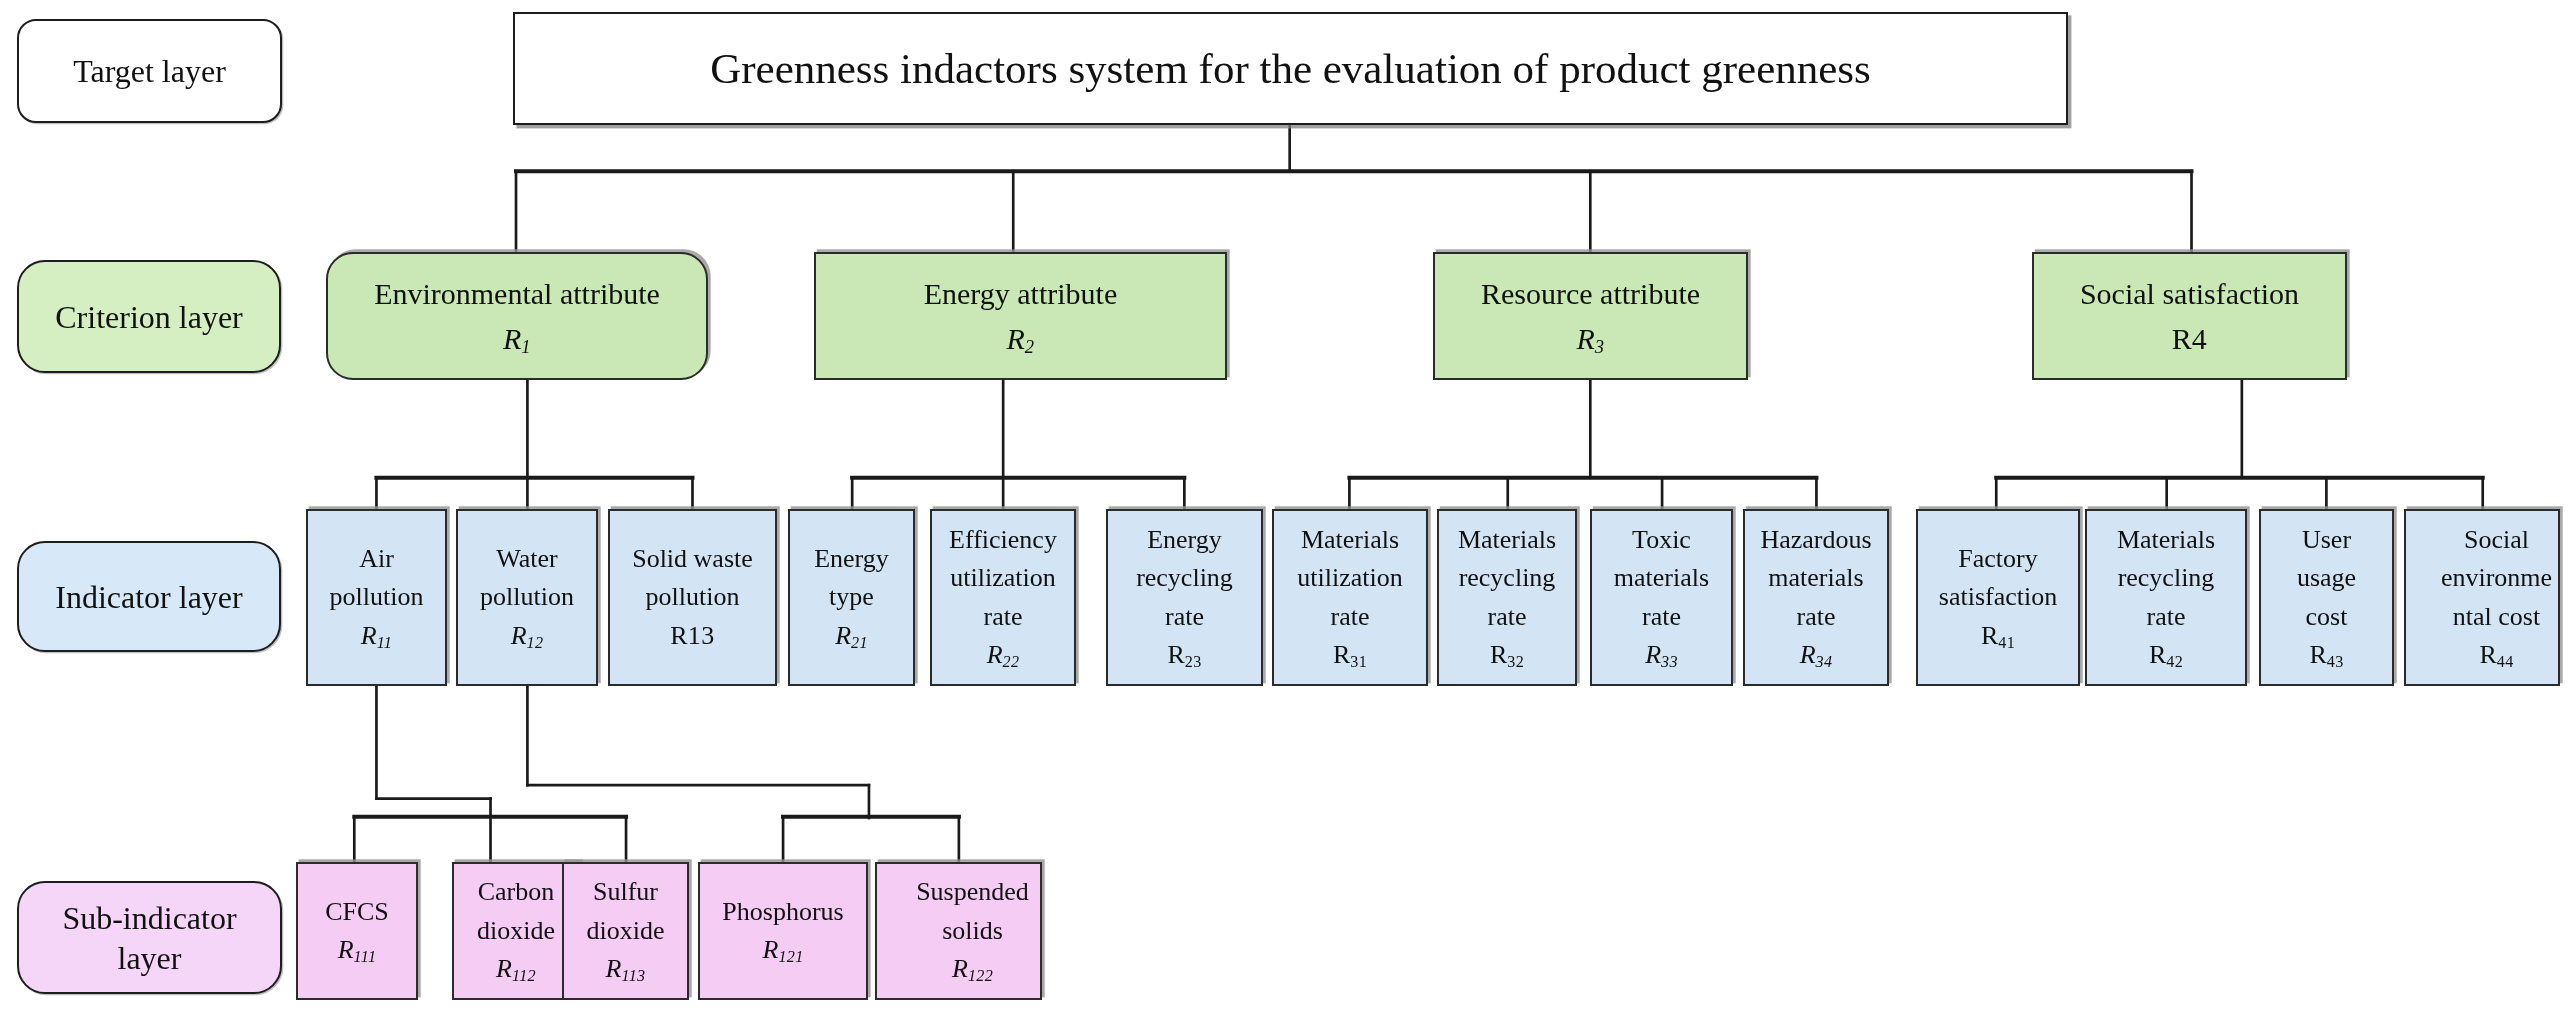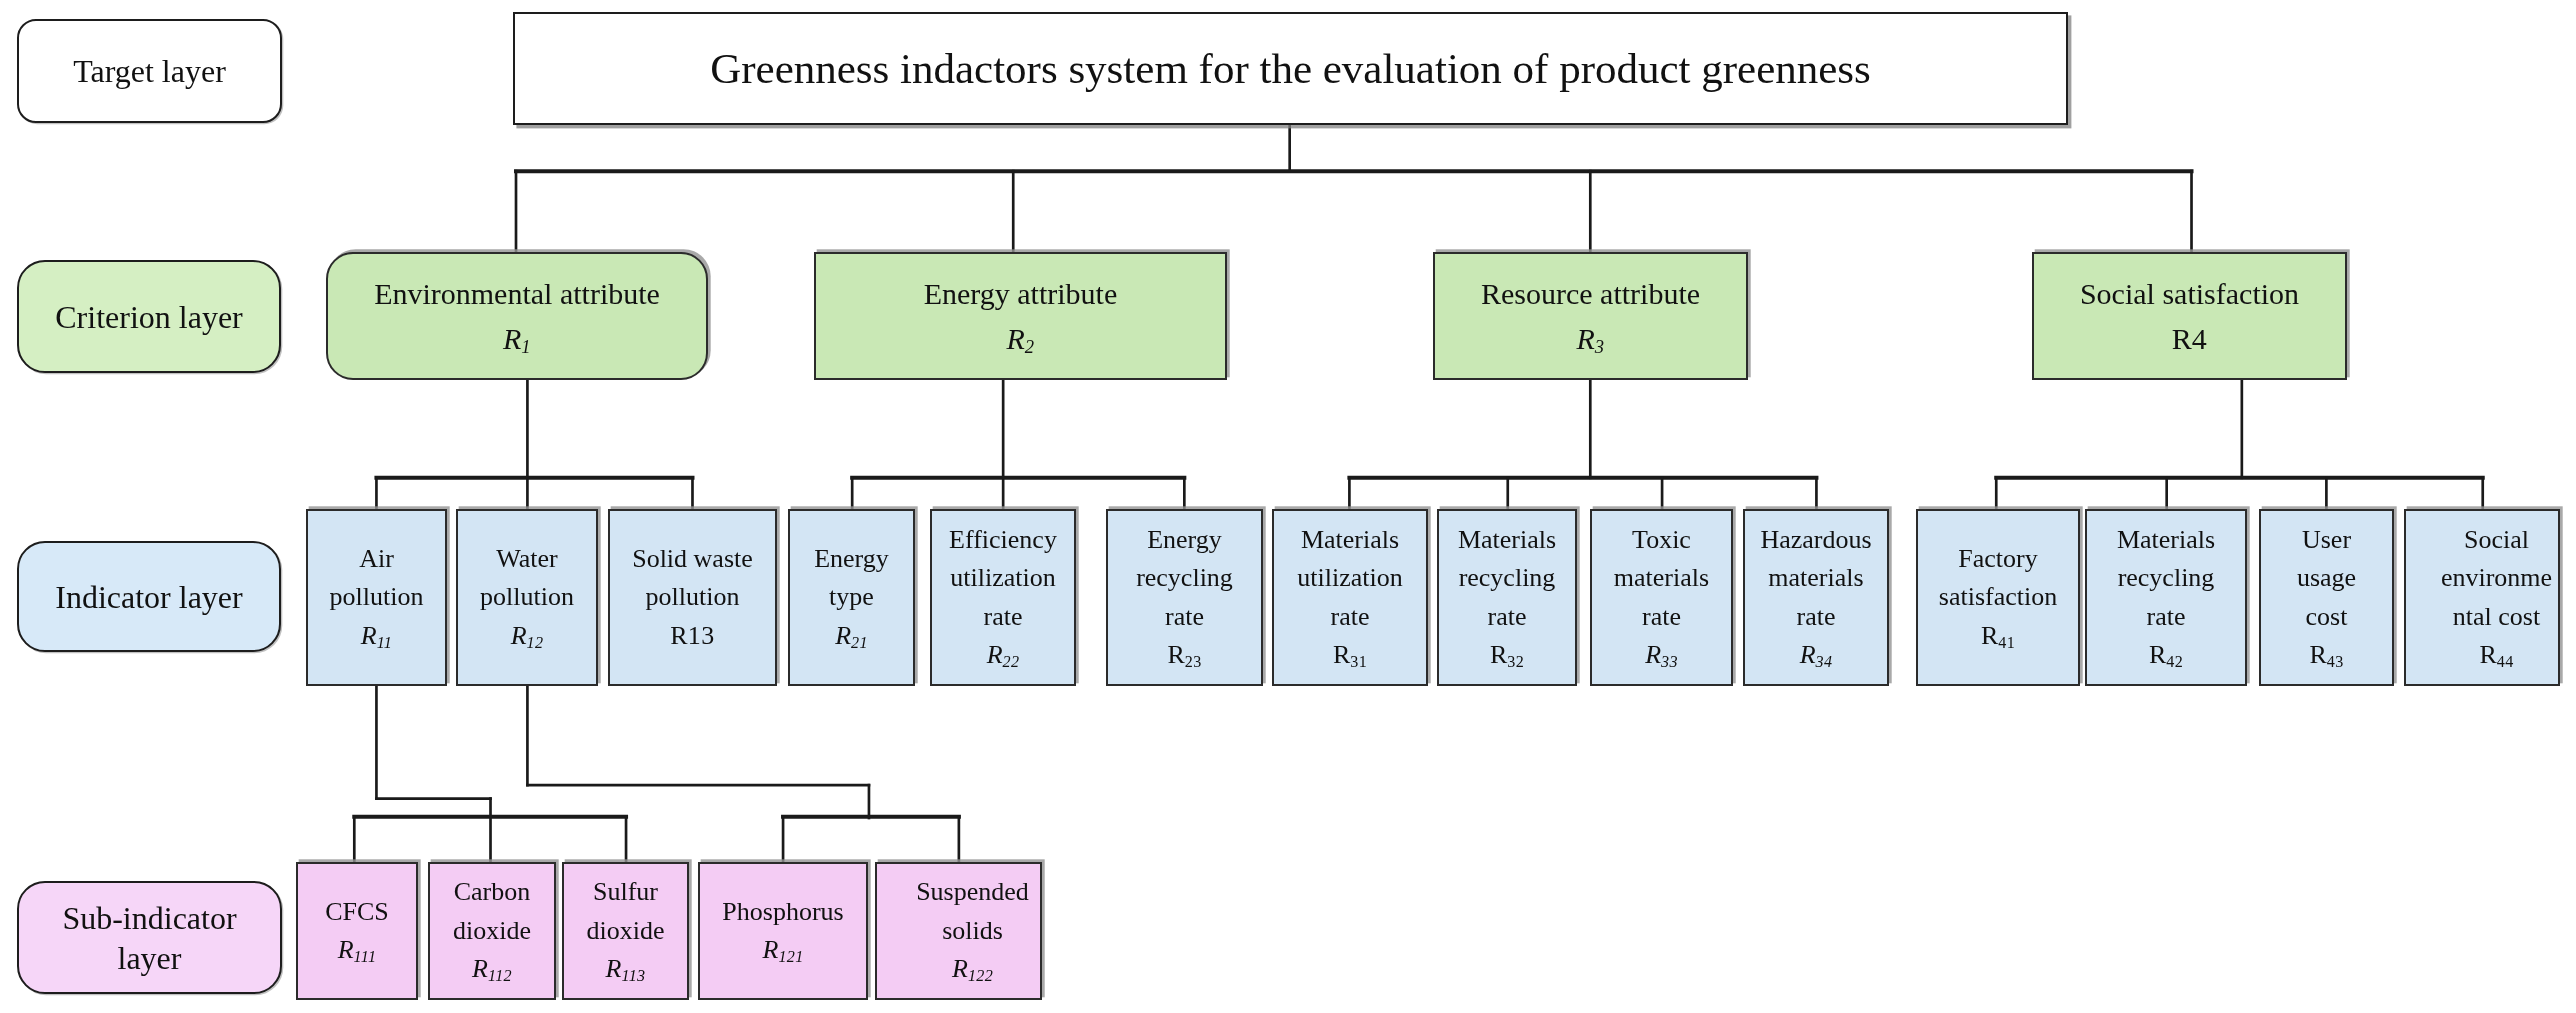--- a/index.html
+++ b/index.html
@@ -234,21 +234,21 @@
     <div class="ln">Social</div>
     <div class="ln">environme</div>
     <div class="ln">ntal cost</div>
     <div class="sym"><span class="rb">R</span><span class="rs">44</span></div>
   </div>
 
   <div class="node row-sub" style="left:296px;width:122px;">
     <div class="ln">CFCS</div>
     <div class="sym it"><span class="rb">R</span><span class="rs">111</span></div>
   </div>
-  <div class="node row-sub" style="left:428px;width:128px;">
+  <div class="node row-sub" style="left:452px;width:128px;">
     <div class="ln">Carbon</div>
     <div class="ln">dioxide</div>
     <div class="sym it"><span class="rb">R</span><span class="rs">112</span></div>
   </div>
   <div class="node row-sub" style="left:562px;width:127px;">
     <div class="ln">Sulfur</div>
     <div class="ln">dioxide</div>
     <div class="sym it"><span class="rb">R</span><span class="rs">113</span></div>
   </div>
   <div class="node row-sub" style="left:698px;width:170px;">

